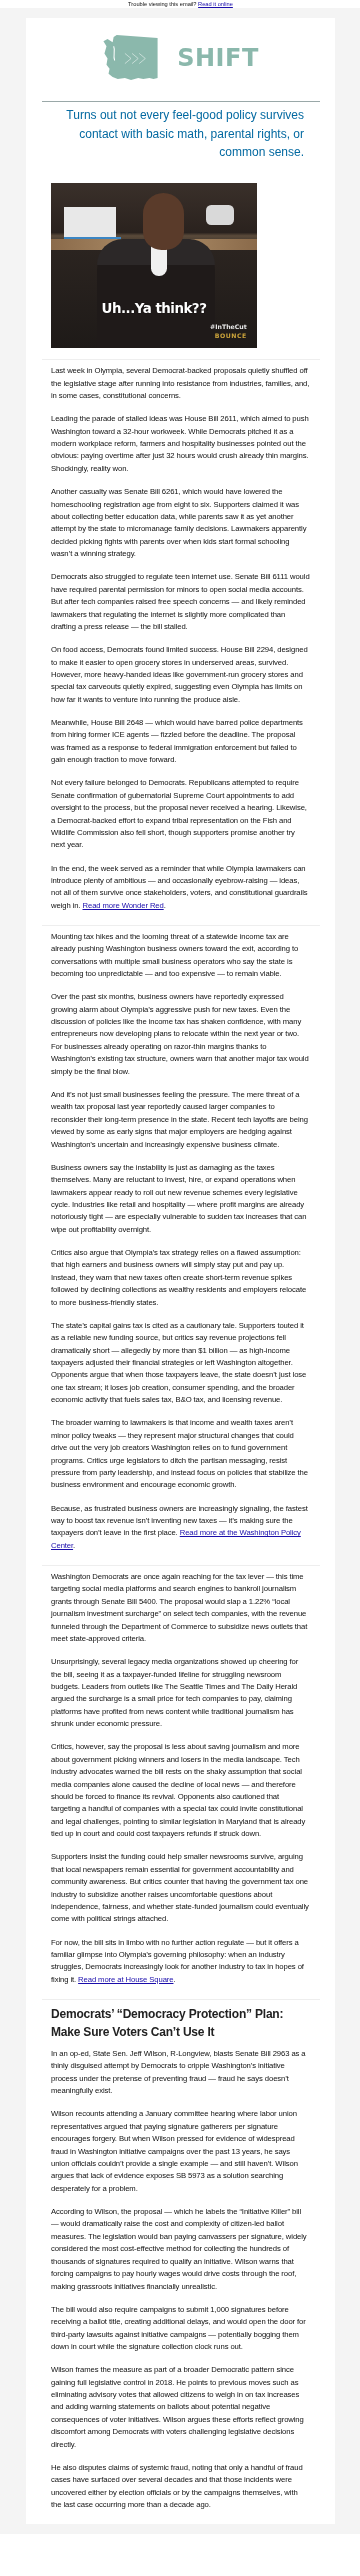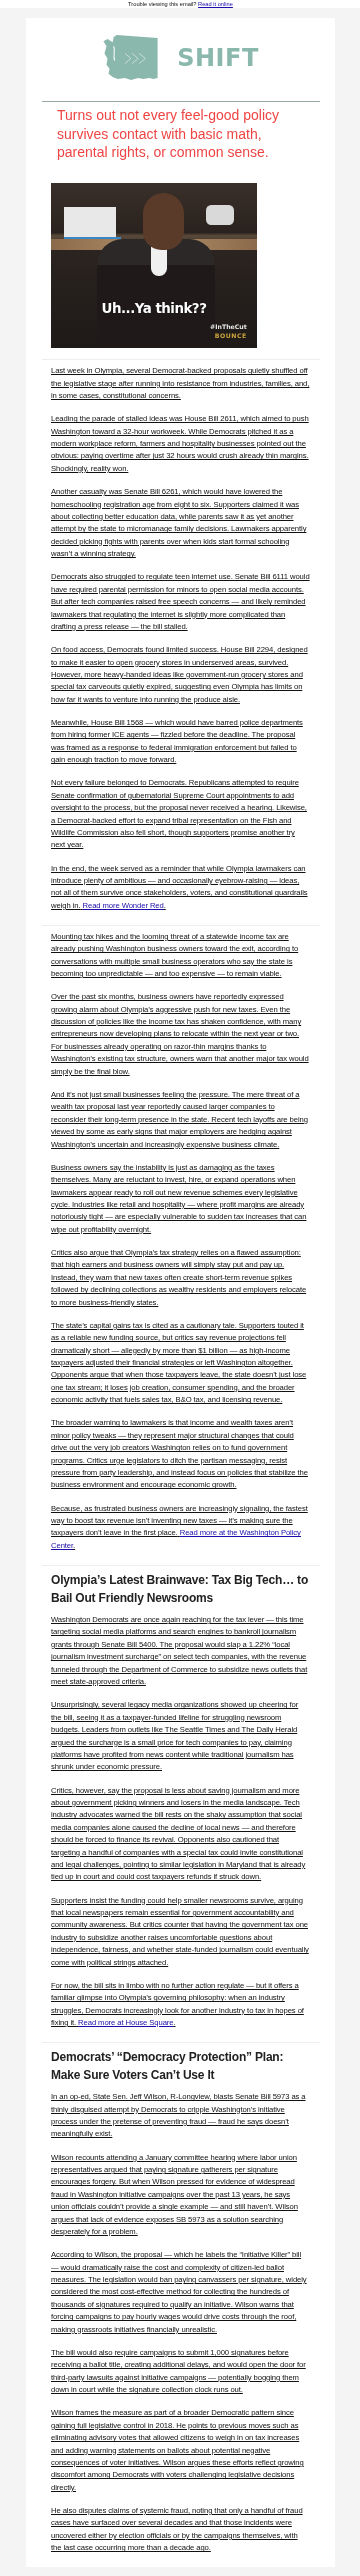--- a/index.html
+++ b/index.html
@@ -46,25 +46,25 @@
     letter-spacing: 0.5px;
     color: #8bb8ac;
   }
   .divider {
     margin: 0 15.5px;
     border: 0;
     border-top: 0.5px solid #9aa8a8;
   }
   .divider.light { border-top: 0.5px solid #eeeeee; }
   .headline {
-    text-align: left;
-    font-size: 14px;
+    text-align: right;
+    font-size: 12px;
     line-height: 18.5px;
     padding: 4.1px 31px 13.4px 31px;
-    color: #ef4444;
+    color: #0369a1;
   }
   .hero {
     padding: 8px 25px;
   }
   .hero-img {
     width: 206px;
     height: 165px;
     position: relative;
     overflow: hidden;
     background: linear-gradient(180deg, #3a302a 0%, #2a221e 30%, #5a4a3a 32%, #2b2420 40%, #1e1a18 100%);
@@ -134,21 +134,20 @@
     font-weight: bold;
     color: #222;
     letter-spacing: -0.2px;
   }
   .section p {
     margin: 0 0 10.8px 0;
     font-size: 7.7px;
     line-height: 12.4px;
     color: #111;
     letter-spacing: -0.1px;
-    text-decoration: underline;
   }
   .section p:last-child { margin-bottom: 2.1px; }
   .section a { color: #1a0dab; text-decoration: underline; }
 </style>
 </head>
 <body>
 
 <div class="preheader">
   <span>Trouble viewing this email?</span>
   <a href="#">Read it online</a>
@@ -193,54 +192,53 @@
     </div>
 
     <hr class="divider light" style="margin-top:3.1px">
 
     <div class="section">
       <p>Last week in Olympia, several Democrat-backed proposals quietly shuffled off the legislative stage after running into resistance from industries, families, and, in some cases, constitutional concerns.</p>
       <p>Leading the parade of stalled ideas was House Bill 2611, which aimed to push Washington toward a 32-hour workweek. While Democrats pitched it as a modern workplace reform, farmers and hospitality businesses pointed out the obvious: paying overtime after just 32 hours would crush already thin margins. Shockingly, reality won.</p>
       <p>Another casualty was Senate Bill 6261, which would have lowered the homeschooling registration age from eight to six. Supporters claimed it was about collecting better education data, while parents saw it as yet another attempt by the state to micromanage family decisions. Lawmakers apparently decided picking fights with parents over when kids start formal schooling wasn’t a winning strategy.</p>
       <p>Democrats also struggled to regulate teen internet use. Senate Bill 6111 would have required parental permission for minors to open social media accounts. But after tech companies raised free speech concerns — and likely reminded lawmakers that regulating the internet is slightly more complicated than drafting a press release — the bill stalled.</p>
       <p>On food access, Democrats found limited success. House Bill 2294, designed to make it easier to open grocery stores in underserved areas, survived. However, more heavy-handed ideas like government-run grocery stores and special tax carveouts quietly expired, suggesting even Olympia has limits on how far it wants to venture into running the produce aisle.</p>
-      <p>Meanwhile, House Bill 1568 — which would have barred police departments from hiring former ICE agents — fizzled before the deadline. The proposal was framed as a response to federal immigration enforcement but failed to gain enough traction to move forward.</p>
+      <p>Meanwhile, House Bill 2648 — which would have barred police departments from hiring former ICE agents — fizzled before the deadline. The proposal was framed as a response to federal immigration enforcement but failed to gain enough traction to move forward.</p>
       <p>Not every failure belonged to Democrats. Republicans attempted to require Senate confirmation of gubernatorial Supreme Court appointments to add oversight to the process, but the proposal never received a hearing. Likewise, a Democrat-backed effort to expand tribal representation on the Fish and Wildlife Commission also fell short, though supporters promise another try next year.</p>
       <p><span>In the end, the week served as a reminder that while Olympia lawmakers can introduce plenty of ambitious — and occasionally eyebrow-raising — ideas, not all of them survive once stakeholders, voters, and constitutional guardrails weigh in.</span> <a href="#">Read more Wonder Red</a><span>.</span></p>
     </div>
 
     <hr class="divider light">
 
     <div class="section">
       <p>Mounting tax hikes and the looming threat of a statewide income tax are already pushing Washington business owners toward the exit, according to conversations with multiple small business operators who say the state is becoming too unpredictable — and too expensive — to remain viable.</p>
       <p>Over the past six months, business owners have reportedly expressed growing alarm about Olympia’s aggressive push for new taxes. Even the discussion of policies like the income tax has shaken confidence, with many entrepreneurs now developing plans to relocate within the next year or two. For businesses already operating on razor-thin margins thanks to Washington’s existing tax structure, owners warn that another major tax would simply be the final blow.</p>
       <p>And it’s not just small businesses feeling the pressure. The mere threat of a wealth tax proposal last year reportedly caused larger companies to reconsider their long-term presence in the state. Recent tech layoffs are being viewed by some as early signs that major employers are hedging against Washington’s uncertain and increasingly expensive business climate.</p>
       <p>Business owners say the instability is just as damaging as the taxes themselves. Many are reluctant to invest, hire, or expand operations when lawmakers appear ready to roll out new revenue schemes every legislative cycle. Industries like retail and hospitality — where profit margins are already notoriously tight — are especially vulnerable to sudden tax increases that can wipe out profitability overnight.</p>
       <p>Critics also argue that Olympia’s tax strategy relies on a flawed assumption: that high earners and business owners will simply stay put and pay up. Instead, they warn that new taxes often create short-term revenue spikes followed by declining collections as wealthy residents and employers relocate to more business-friendly states.</p>
       <p>The state’s capital gains tax is cited as a cautionary tale. Supporters touted it as a reliable new funding source, but critics say revenue projections fell dramatically short — allegedly by more than $1 billion — as high-income taxpayers adjusted their financial strategies or left Washington altogether. Opponents argue that when those taxpayers leave, the state doesn’t just lose one tax stream; it loses job creation, consumer spending, and the broader economic activity that fuels sales tax, B&amp;O tax, and licensing revenue.</p>
       <p>The broader warning to lawmakers is that income and wealth taxes aren’t minor policy tweaks — they represent major structural changes that could drive out the very job creators Washington relies on to fund government programs. Critics urge legislators to ditch the partisan messaging, resist pressure from party leadership, and instead focus on policies that stabilize the business environment and encourage economic growth.</p>
       <p><span>Because, as frustrated business owners are increasingly signaling, the fastest way to boost tax revenue isn’t inventing new taxes — it’s making sure the taxpayers don’t leave in the first place.</span> <a href="#">Read more at the Washington Policy Center</a><span>.</span></p>
     </div>
 
     <hr class="divider light">
 
     <div class="section">
-      <h2>Olympia’s Latest Brainwave: Tax Big Tech… to Bail Out Friendly Newsrooms</h2>
       <p>Washington Democrats are once again reaching for the tax lever — this time targeting social media platforms and search engines to bankroll journalism grants through Senate Bill 5400. The proposal would slap a 1.22% “local journalism investment surcharge” on select tech companies, with the revenue funneled through the Department of Commerce to subsidize news outlets that meet state-approved criteria.</p>
       <p>Unsurprisingly, several legacy media organizations showed up cheering for the bill, seeing it as a taxpayer-funded lifeline for struggling newsroom budgets. Leaders from outlets like The Seattle Times and The Daily Herald argued the surcharge is a small price for tech companies to pay, claiming platforms have profited from news content while traditional journalism has shrunk under economic pressure.</p>
       <p>Critics, however, say the proposal is less about saving journalism and more about government picking winners and losers in the media landscape. Tech industry advocates warned the bill rests on the shaky assumption that social media companies alone caused the decline of local news — and therefore should be forced to finance its revival. Opponents also cautioned that targeting a handful of companies with a special tax could invite constitutional and legal challenges, pointing to similar legislation in Maryland that is already tied up in court and could cost taxpayers refunds if struck down.</p>
       <p>Supporters insist the funding could help smaller newsrooms survive, arguing that local newspapers remain essential for government accountability and community awareness. But critics counter that having the government tax one industry to subsidize another raises uncomfortable questions about independence, fairness, and whether state-funded journalism could eventually come with political strings attached.</p>
       <p><span>For now, the bill sits in limbo with no further action regulate — but it offers a familiar glimpse into Olympia’s governing philosophy: when an industry struggles, Democrats increasingly look for another industry to tax in hopes of fixing it.</span> <a href="#">Read more at House Square</a><span>.</span></p>
     </div>
 
     <hr class="divider light">
 
     <div class="section">
       <h2>Democrats’ “Democracy Protection” Plan: Make Sure Voters Can’t Use It</h2>
-      <p>In an op-ed, State Sen. Jeff Wilson, R-Longview, blasts Senate Bill 5973 as a thinly disguised attempt by Democrats to cripple Washington’s initiative process under the pretense of preventing fraud — fraud he says doesn’t meaningfully exist.</p>
+      <p>In an op-ed, State Sen. Jeff Wilson, R-Longview, blasts Senate Bill 2963 as a thinly disguised attempt by Democrats to cripple Washington’s initiative process under the pretense of preventing fraud — fraud he says doesn’t meaningfully exist.</p>
       <p>Wilson recounts attending a January committee hearing where labor union representatives argued that paying signature gatherers per signature encourages forgery. But when Wilson pressed for evidence of widespread fraud in Washington initiative campaigns over the past 13 years, he says union officials couldn’t provide a single example — and still haven’t. Wilson argues that lack of evidence exposes SB 5973 as a solution searching desperately for a problem.</p>
       <p>According to Wilson, the proposal — which he labels the “Initiative Killer” bill — would dramatically raise the cost and complexity of citizen-led ballot measures. The legislation would ban paying canvassers per signature, widely considered the most cost-effective method for collecting the hundreds of thousands of signatures required to qualify an initiative. Wilson warns that forcing campaigns to pay hourly wages would drive costs through the roof, making grassroots initiatives financially unrealistic.</p>
       <p>The bill would also require campaigns to submit 1,000 signatures before receiving a ballot title, creating additional delays, and would open the door for third-party lawsuits against initiative campaigns — potentially bogging them down in court while the signature collection clock runs out.</p>
       <p>Wilson frames the measure as part of a broader Democratic pattern since gaining full legislative control in 2018. He points to previous moves such as eliminating advisory votes that allowed citizens to weigh in on tax increases and adding warning statements on ballots about potential negative consequences of voter initiatives. Wilson argues these efforts reflect growing discomfort among Democrats with voters challenging legislative decisions directly.</p>
       <p>He also disputes claims of systemic fraud, noting that only a handful of fraud cases have surfaced over several decades and that those incidents were uncovered either by election officials or by the campaigns themselves, with the last case occurring more than a decade ago.</p>
 
     </div>
 
   </div>
 </div>

